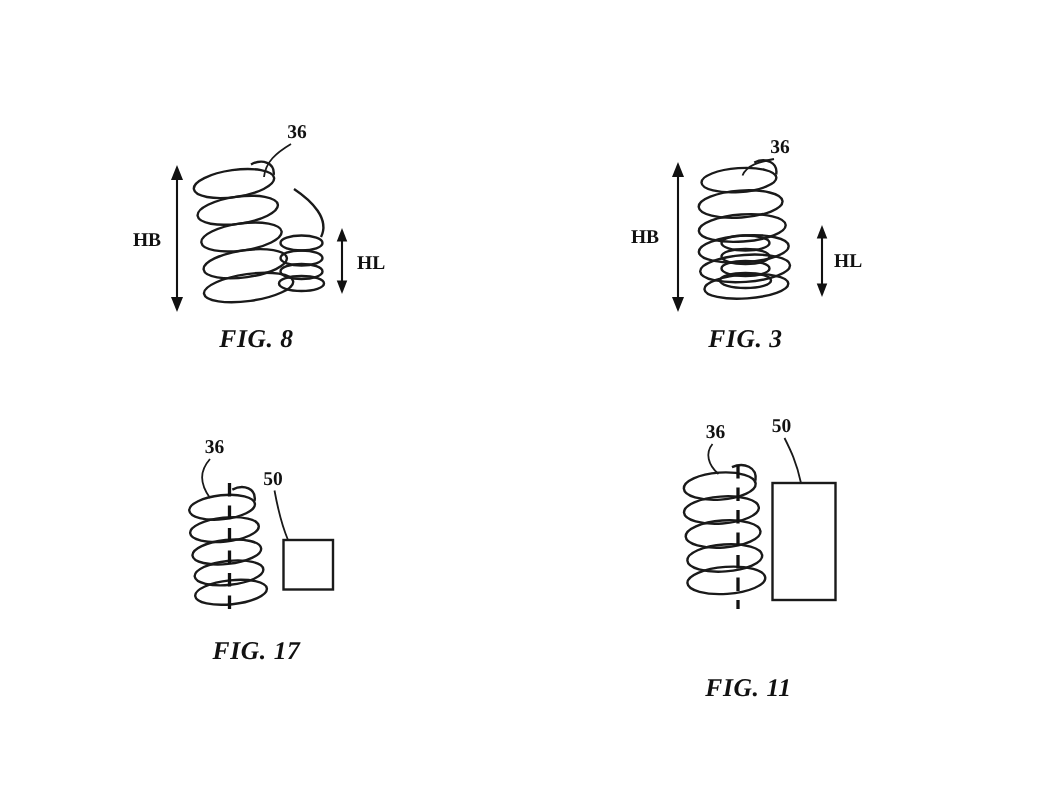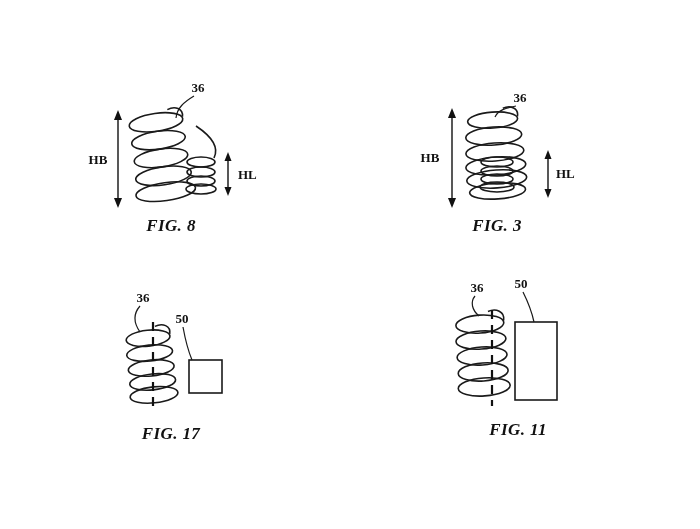--- a/index.html
+++ b/index.html
@@ -151,15 +151,15 @@
 
     <path class="dash" d="M 77 52 L 77 148"></path>
 
     <text x="62" y="34" text-anchor="middle">36</text>
     <path class="thin" d="M 60 38 C 55 44, 57 52, 64 58"></path>
 
     <text x="106" y="30" text-anchor="middle">50</text>
     <path class="thin" d="M 108 34 C 112 42, 116 50, 119 64"></path>
     <rect class="stroke" x="100" y="64" width="42" height="78"></rect>
   </svg>
-  <div class="caption" style="left:499px; top:420px;margin-left:19px;">FIG. 11</div>
+  <div class="caption" style="left:499px; top:449px;">FIG. 11</div>
 
 </div>
 
 </body></html>

